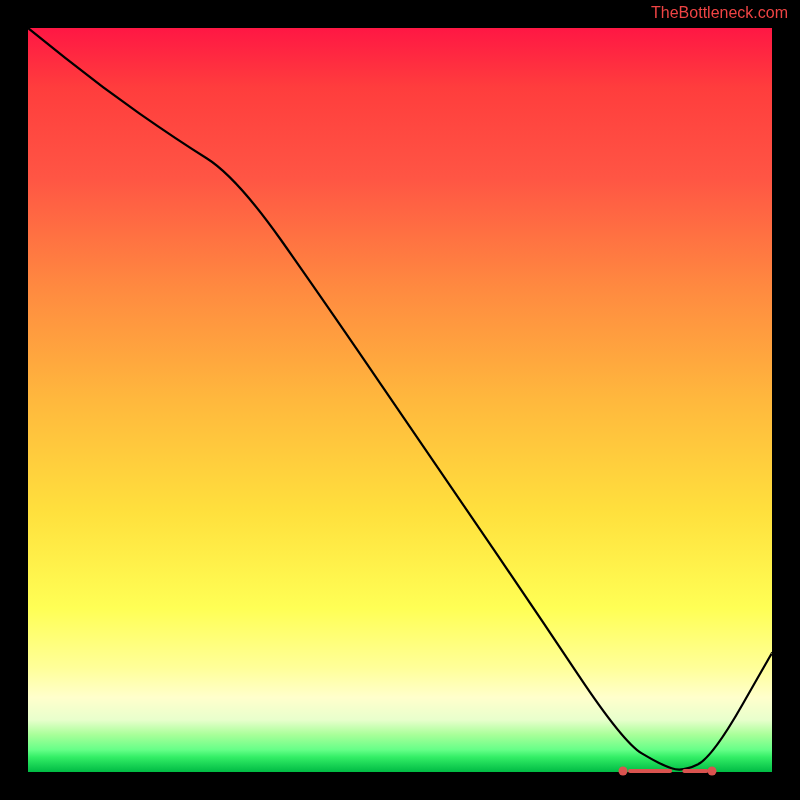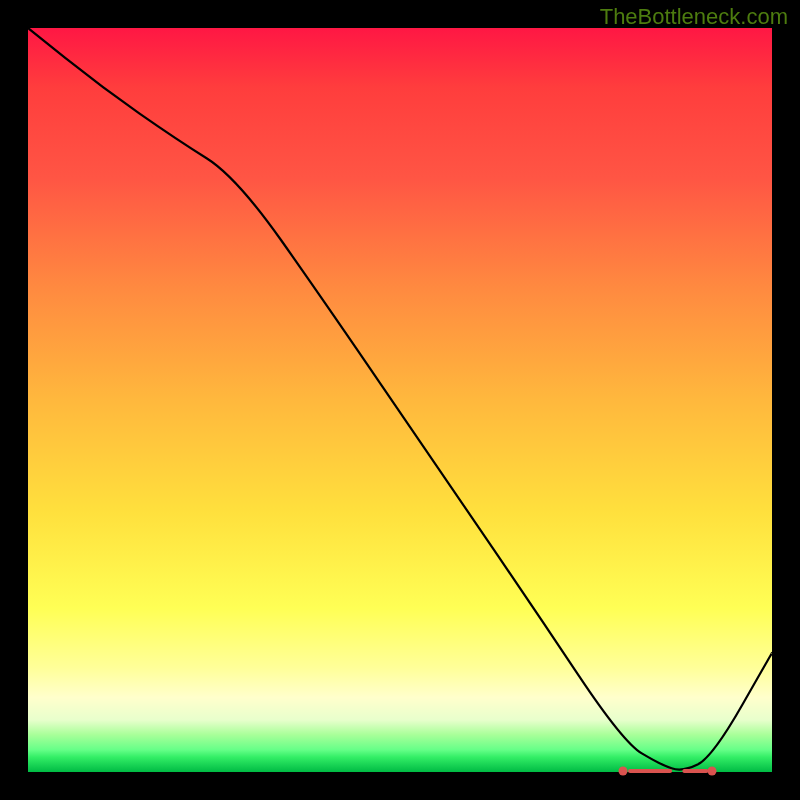--- a/index.html
+++ b/index.html
@@ -8,22 +8,22 @@
     height: 800px;
     background: #000;
     font-family: Arial, sans-serif;
     position: relative;
     overflow: hidden;
   }
   .watermark {
     position: absolute;
     top: 4px;
     right: 12px;
-    color: #4d7c0f;
-    font-size: 22px;
+    color: #ef4444;
+    font-size: 16px;
     font-weight: 500;
     z-index: 10;
   }
   .chart-area {
     position: absolute;
     top: 28px;
     left: 28px;
     width: 744px;
     height: 744px;
     background: linear-gradient(to bottom,

